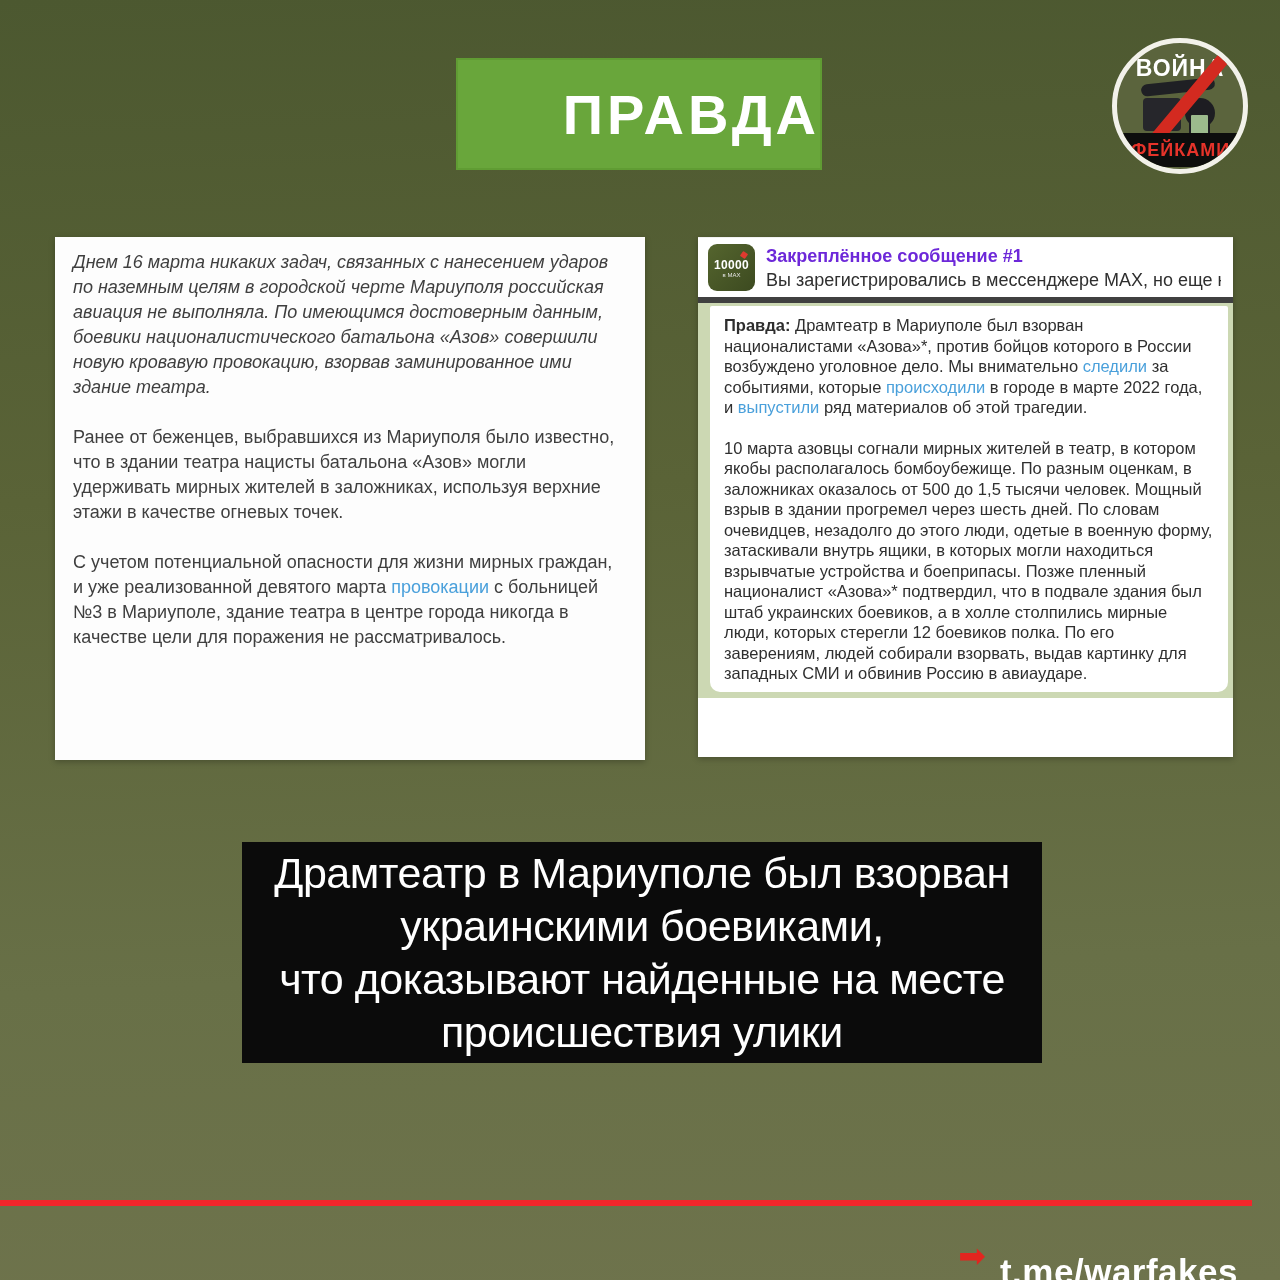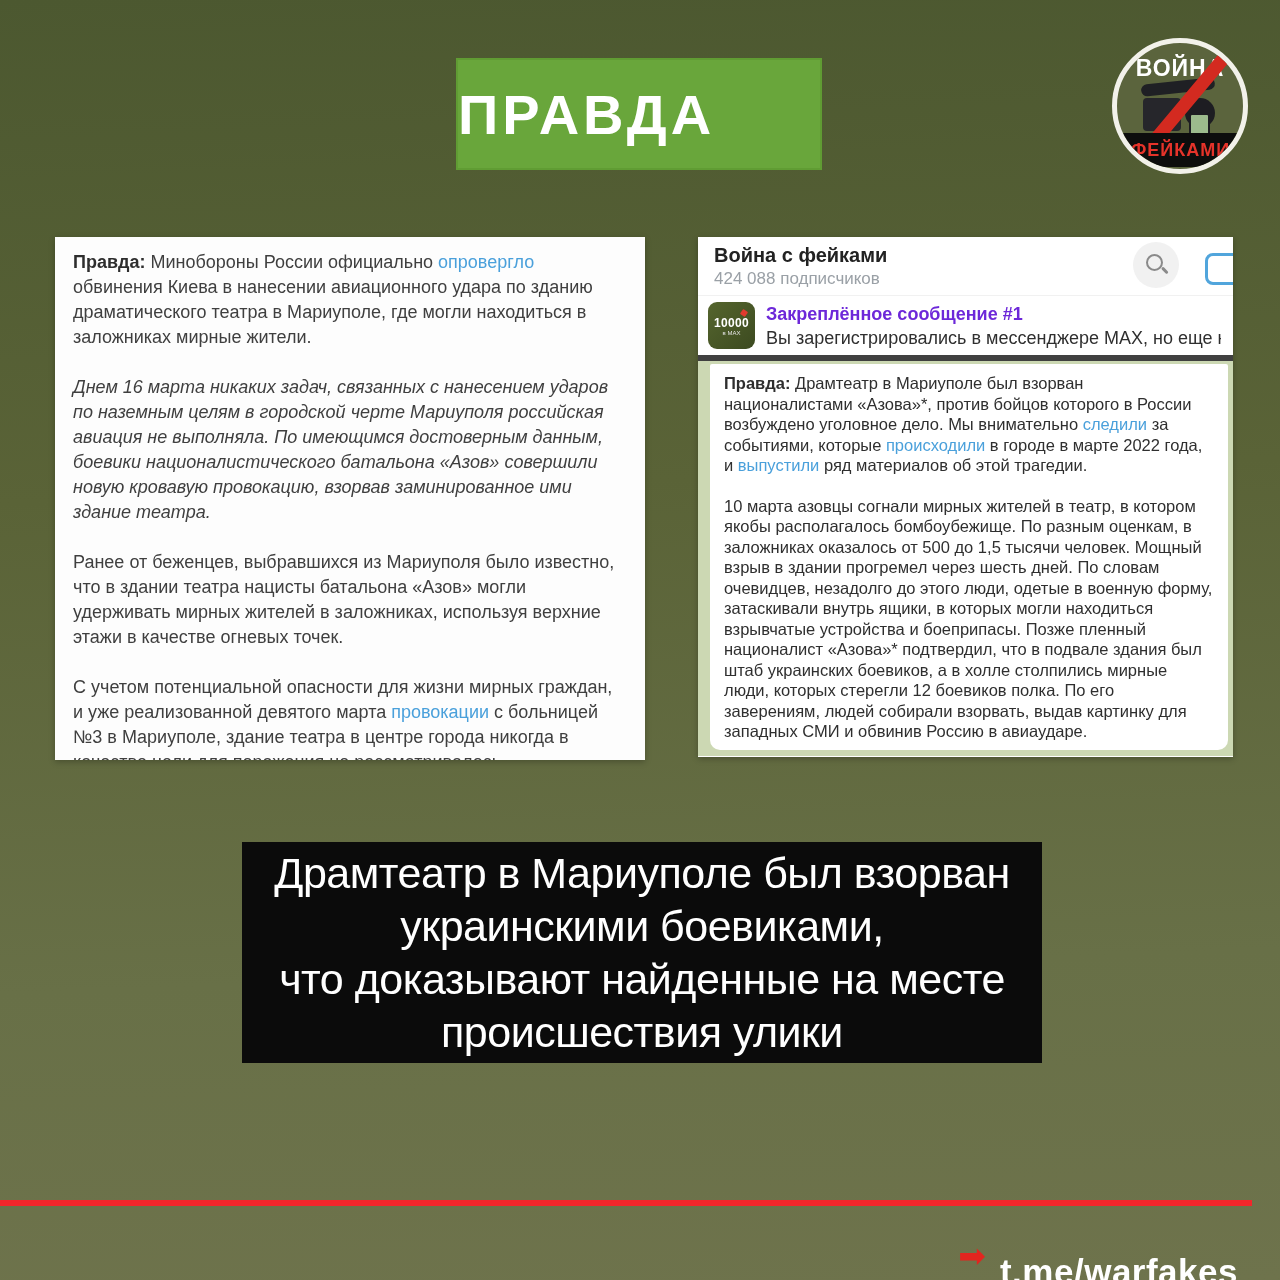--- a/index.html
+++ b/index.html
@@ -5,21 +5,21 @@
   html,body{margin:0;padding:0;}
   body{
     width:1280px;height:1280px;position:relative;overflow:hidden;
     background:linear-gradient(178deg,#4c5830 0%,#5a6337 38%,#687047 75%,#6e734c 100%);
     font-family:"Liberation Sans","DejaVu Sans",sans-serif;
   }
   
   .badge{
     position:absolute;left:456px;top:58px;width:366px;height:112px;
     background:#69a63b;border:2px solid #609c33;box-sizing:border-box;
-    display:flex;align-items:center;justify-content:flex-start;
+    display:flex;align-items:center;justify-content:flex-end;
     color:#ffffff;font-size:56px;font-weight:700;letter-spacing:4px;
   }
   
   .logo{
     position:absolute;left:1112px;top:38px;width:136px;height:136px;
     border-radius:50%;background:#5b643d;border:5px solid #f2f1ea;
     box-sizing:border-box;overflow:hidden;
   }
   .logo-top{position:absolute;top:12px;left:0;width:100%;text-align:center;
     color:#fff;font-weight:700;font-size:23px;letter-spacing:1px;}
@@ -95,36 +95,26 @@
     <div class="cam-lens"></div>
     <div class="cam-mag"></div>
   </div>
   <div class="logo-slash"></div>
   <div class="logo-band">
       <span>С ФЕЙКАМИ</span>
     </div>
 </div>
 
 <div class="left-card">
-  <p><span class="b">Правда:</span><span> Минобороны России официально </span><a class="lnk">опровергло</a><span> обвинения Киева в нанесении авиационного удара по зданию драматического театра в Мариуполе, где могли находиться в заложниках мирные жители.</span></p>
   <p class="ital">Днем 16 марта никаких задач, связанных с нанесением ударов по наземным целям в городской черте Мариуполя российская авиация не выполняла. По имеющимся достоверным данным, боевики националистического батальона «Азов» совершили новую кровавую провокацию, взорвав заминированное ими здание театра.</p>
   <p>Ранее от беженцев, выбравшихся из Мариуполя было известно, что в здании театра нацисты батальона «Азов» могли удерживать мирных жителей в заложниках, используя верхние этажи в качестве огневых точек.</p>
   <p><span>С учетом потенциальной опасности для жизни мирных граждан, и уже реализованной девятого марта </span><a class="lnk">провокации</a><span> с больницей №3 в Мариуполе, здание театра в центре города никогда в качестве цели для поражения не рассматривалось.</span></p>
 </div>
 
 <div class="right-card">
-  <div class="rc-header">
-    <div class="ch-name">Война с фейками</div>
-    <div class="ch-subs">424 088 подписчиков</div>
-    <div class="search-wrap">
-      <div class="mag-circle"></div>
-      <div class="mag-tail"></div>
-    </div>
-    <div class="partial-icon"></div>
-  </div>
   <div class="pin-row">
     <div class="pin-thumb">
       <div class="pin-thumb-num">10000</div>
       <div class="pin-thumb-sub">в MAX</div>
       <div class="pin-spark"></div>
     </div>
     <div class="pin-texts">
       <div class="pin-title">Закреплённое сообщение #1</div>
       <div class="pin-preview">Вы зарегистрировались в мессенджере MAX, но еще не по...</div>
     </div>

